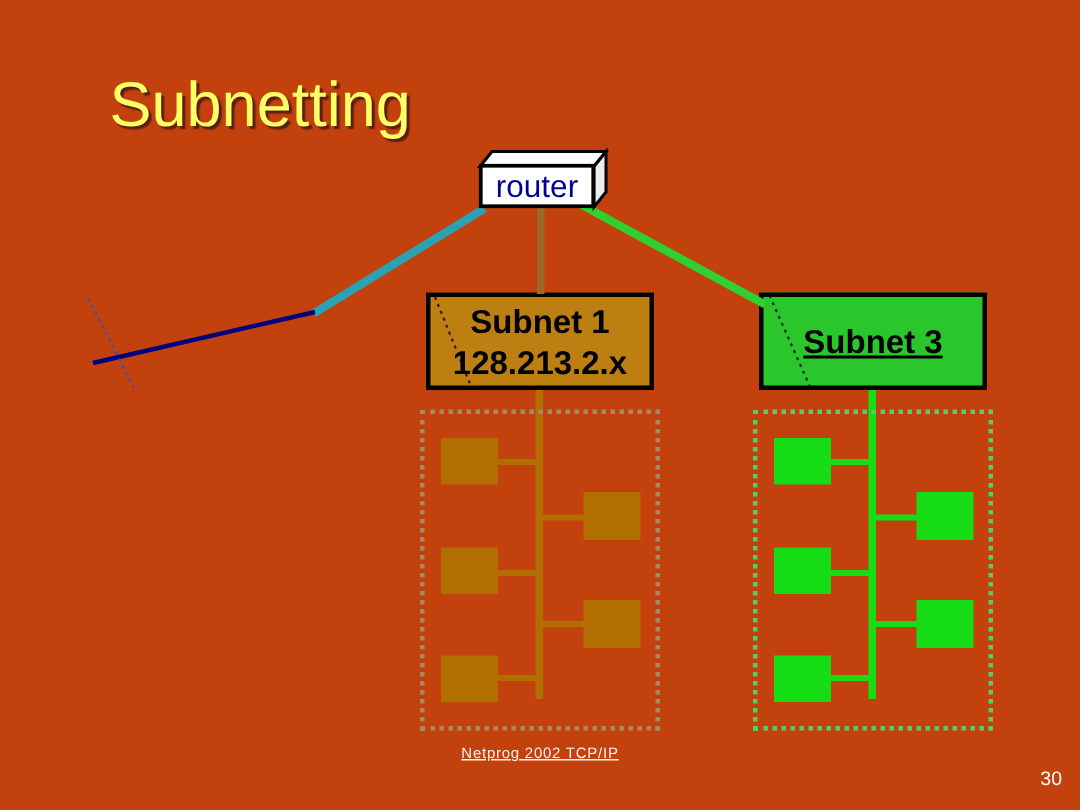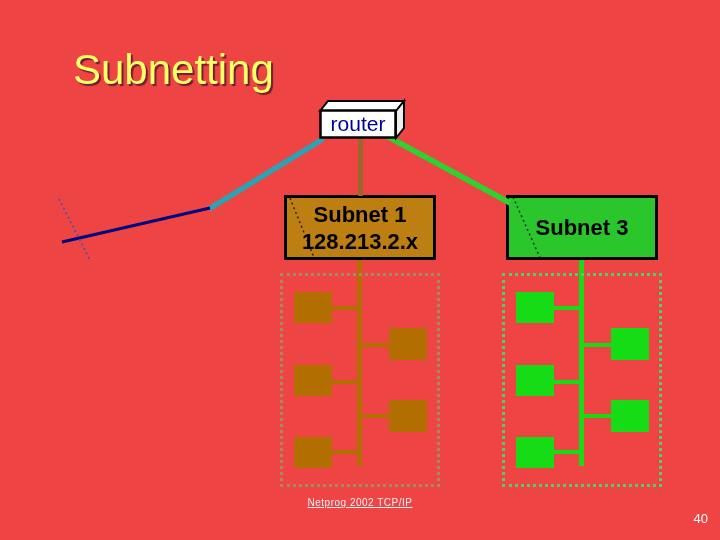--- a/index.html
+++ b/index.html
@@ -1,39 +1,39 @@
 <!DOCTYPE html>
 <html><head>
 <meta charset="utf-8">
 <style>
   html,body{margin:0;padding:0;background:#222;}
   .slide{
     position:relative;width:720px;height:540px;overflow:hidden;
-    background:#ef4444;
+    background:#c2410c;
     font-family:"Liberation Sans",sans-serif;
   }
   .title{
     position:absolute;left:73px;top:46px;
     font-size:42px;color:#FFFF66;letter-spacing:0;
     text-shadow:2px 2px 1px rgba(0,0,30,0.55);
     white-space:nowrap;
   }
   .overlay{position:absolute;left:0;top:0;width:720px;height:540px;pointer-events:none;}
   .subnet-group{position:absolute;top:190px;width:162px;height:305px;}
   .g1{left:50px;} .g2{left:280px;} .g3{left:502px;}
   .subnet-label{
     position:absolute;left:4px;top:5px;width:146px;height:59px;
     border:3px solid #000;display:flex;flex-direction:column;
     align-items:center;justify-content:center;
     font-size:22px;font-weight:bold;color:#000;line-height:27px;
     white-space:nowrap;
   }
   .g1 .subnet-label{background:#39AB9E;}
   .g2 .subnet-label{background:#BD7E12;}
-  .g3 .subnet-label{background:#2BC62B;}
+  .g3 .subnet-label{background:#2BC62B;text-decoration:underline;}
   .subnet-region{
     position:absolute;left:0px;top:83px;width:154px;height:208px;
   }
   .g1 .subnet-region{border:3px dotted #4FAECB;}
   .g2 .subnet-region{border:3px dotted #A68A66;}
   .g3 .subnet-region{border:3px dotted #57CD68;}
   .bus{position:absolute;left:77px;top:70px;width:5px;height:206px;}
   .g1 .bus,.g1 .host,.g1 .conn{background:#0AA99C;}
   .g2 .bus,.g2 .host,.g2 .conn{background:#B26F00;}
   .g3 .bus,.g3 .host,.g3 .conn{background:#16DC16;}
@@ -118,14 +118,14 @@
 
     <g>
       <polygon points="320,111 328,101 404,101 396,111" fill="#FFFFFF" stroke="#000" stroke-width="2"></polygon>
       <polygon points="396,111 404,101 404,128 396,138" fill="#EDEDED" stroke="#000" stroke-width="2"></polygon>
       <rect x="320.5" y="110.5" width="75" height="27" fill="#FFFFFF" stroke="#000" stroke-width="2.5"></rect>
       <text class="router-text" x="358" y="131" text-anchor="middle">router</text>
     </g>
   </svg>
 
   <div class="footer">Netprog 2002  TCP/IP</div>
-  <div class="page-number">40</div>
+  <div class="page-number">30</div>
 </div>
 
 </body></html>

